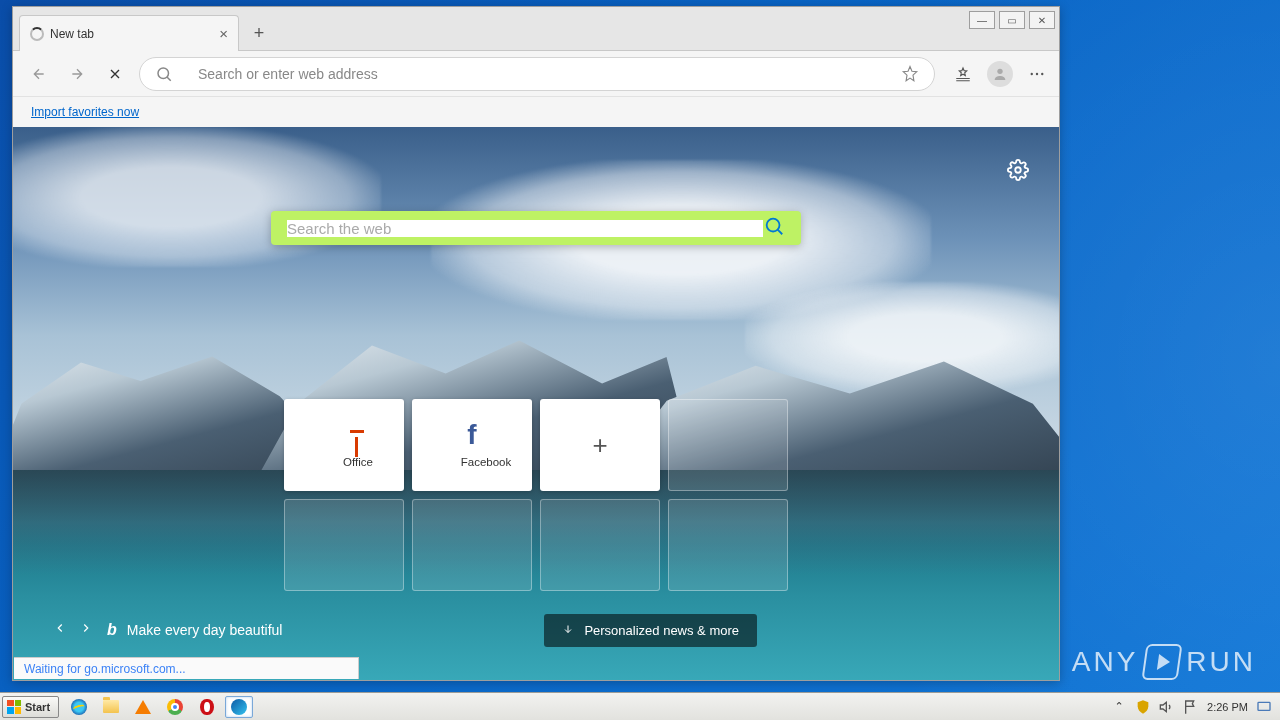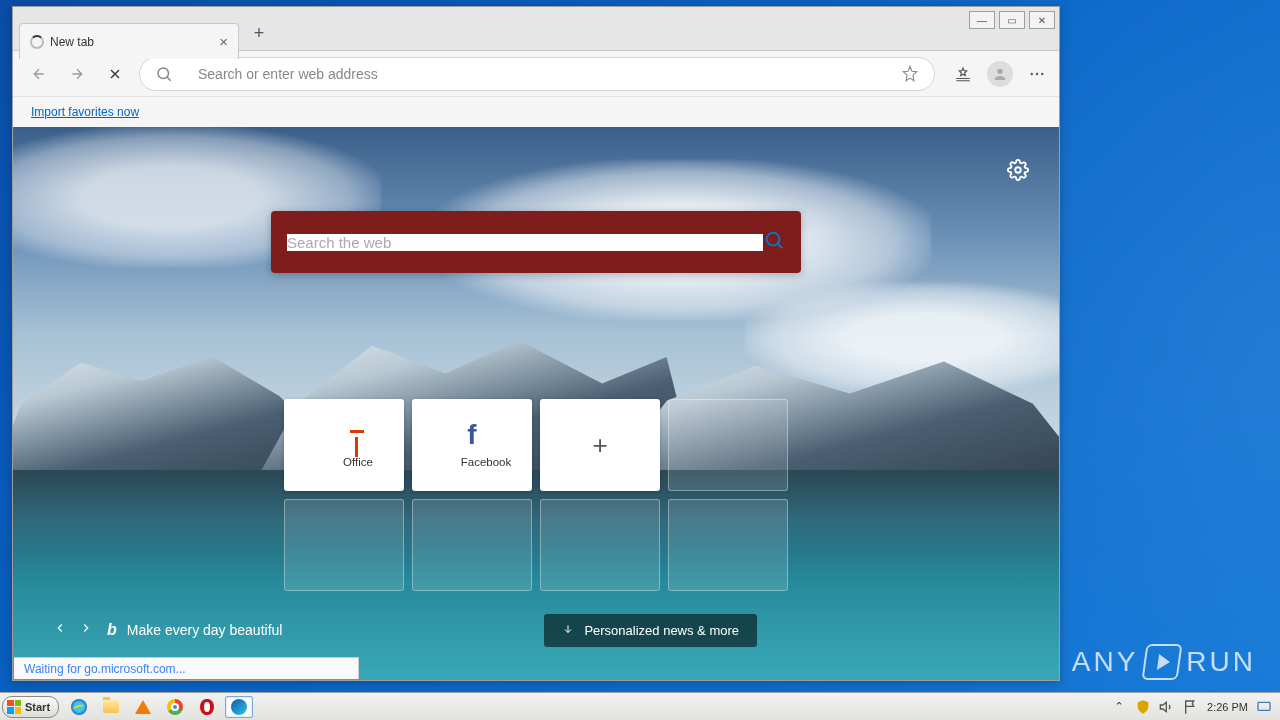--- a/index.html
+++ b/index.html
@@ -1,20 +1,20 @@
 <!DOCTYPE html>
 <html><head>
 <meta charset="utf-8">
 <style>
 * { margin: 0; padding: 0; box-sizing: border-box; font-family: "Segoe UI", Arial, sans-serif; }
 body { width: 1280px; height: 720px; overflow: hidden; background: linear-gradient(135deg, #0a4da8 0%, #0863c4 40%, #1278d8 100%); position: relative; }
 .desktop-rays { position: absolute; inset: 0; background: radial-gradient(ellipse 800px 900px at 100% 50%, rgba(255,255,255,0.08), transparent 60%); pointer-events:none;}
 .browser-window { position: absolute; left: 12px; top: 6px; width: 1048px; height: 675px; background: #fff; border: 1px solid #9e9e9e; box-shadow: 0 2px 10px rgba(0,0,0,0.25); display: flex; flex-direction: column; }
 .titlebar { height: 44px; background: #e6e6e6; display: flex; align-items: stretch; border-bottom: 1px solid #c8c8c8; position: relative; }
-.tab { margin-left: 6px; margin-top: 16px; height: 36px; width: 220px; background: #f5f5f5; border: 1px solid #c8c8c8; border-bottom: none; border-radius: 4px 4px 0 0; display: flex; align-items: center; padding: 0 10px; font-size: 12px; color: #333; gap: 6px; position: relative; }
+.tab { margin-left: 6px; margin-top: 8px; height: 36px; width: 220px; background: #f5f5f5; border: 1px solid #c8c8c8; border-bottom: none; border-radius: 4px 4px 0 0; display: flex; align-items: center; padding: 0 10px; font-size: 12px; color: #333; gap: 6px; position: relative; }
 .tab .spinner { width: 14px; height: 14px; border: 2px solid #bbb; border-top-color: #333; border-radius: 50%; }
 .tab-close { margin-left: auto; color: #666; font-size: 15px; line-height: 1; cursor: pointer; }
 .new-tab-btn { width: 28px; display: flex; align-items: center; justify-content: center; margin-top: 10px; margin-left: 6px; color: #555; font-size: 18px; cursor: pointer; }
 .window-controls { position: absolute; right: 4px; top: 4px; display: flex; gap: 4px; }
 .wc { width: 26px; height: 18px; border: 1px solid #9e9e9e; background: #f3f3f3; display:flex; align-items:center; justify-content:center; font-size:10px; color:#555; cursor:pointer;}
 .toolbar { height: 46px; background: #f5f5f5; display: flex; align-items: center; padding: 0 12px; gap: 10px; border-bottom: 1px solid #e2e2e2; }
 .nav-btn { width: 28px; height: 28px; display: flex; align-items: center; justify-content: center; color: #999; cursor: pointer; }
 .nav-btn.active { color: #333; }
 .nav-btn svg { width: 16px; height: 16px; }
 .omnibox { flex: 1; height: 34px; background: #fff; border: 1px solid #d4d4d4; border-radius: 17px; display: flex; align-items: center; padding: 0 14px; gap: 24px; }
@@ -35,21 +35,21 @@
 .c3 { width: 360px; height: 110px; left: 70%; top: 28%; opacity:0.8;}
 .mountains { position:absolute; left:0; right:0; top:38%; height:30%; }
 .mtn { position:absolute; bottom:0; background: linear-gradient(165deg, #e8eef3 0%, #b8c8d3 25%, #4a5f72 55%, #2a3845 100%); }
 .mtn.m1 { left:-3%; width:38%; height:92%; clip-path: polygon(0 100%, 10% 35%, 25% 8%, 40% 20%, 58% 4%, 75% 30%, 100% 100%);}
 .mtn.m2 { left:22%; width:44%; height:100%; clip-path: polygon(0 100%, 12% 40%, 28% 5%, 44% 22%, 60% 2%, 78% 28%, 92% 12%, 100% 100%);}
 .mtn.m3 { left:55%; width:50%; height:88%; clip-path: polygon(0 100%, 15% 30%, 32% 6%, 50% 25%, 68% 3%, 85% 32%, 100% 100%);}
 .water { position:absolute; left:0; right:0; top:62%; bottom:0; background: linear-gradient(180deg, #2a5f6e 0%, #1f7a8c 35%, #2a8fa0 60%, #38a8b8 100%);}
 .water::before { content:''; position:absolute; inset:0; background: linear-gradient(180deg, rgba(42,56,69,0.6) 0%, rgba(74,95,114,0.35) 25%, transparent 50%);}
 .gear-top { position: absolute; right: 30px; top: 32px; color: #fff; cursor: pointer; z-index:5;}
 .gear-top svg { width: 22px; height: 22px; }
-.center-search { position: absolute; left: 50%; top: 84px; transform: translateX(-50%); width: 530px; height: 62px; background: #7f1d1d; border-radius: 4px; box-shadow: 0 2px 8px rgba(0,0,0,0.25); display: flex; align-items: center; padding: 0 16px; z-index:5;}
+.center-search { position: absolute; left: 50%; top: 84px; transform: translateX(-50%); width: 530px; height: 34px; background: #bef264; border-radius: 4px; box-shadow: 0 2px 8px rgba(0,0,0,0.25); display: flex; align-items: center; padding: 0 16px; z-index:5;}
 .center-search input { border: none; outline: none; flex: 1; font-size: 15px; color: #333; }
 .center-search input::placeholder { color: #aaa; }
 .center-search .srch { color: #0078d4; }
 .center-search .srch svg { width: 22px; height: 22px; }
 .tiles { position: absolute; left: 50%; top: 272px; transform: translateX(-50%); display: grid; grid-template-columns: repeat(4, 120px); grid-template-rows: 92px 92px; gap: 8px; z-index:5;}
 .tile { background: #fff; border-radius: 3px; display: flex; flex-direction: column; align-items: center; justify-content: center; gap: 8px; cursor: pointer; box-shadow: 0 1px 4px rgba(0,0,0,0.2);}
 .tile.ghost { background: rgba(255,255,255,0.12); border: 1px solid rgba(255,255,255,0.35); box-shadow:none;}
 .tile-label { font-size: 11.5px; color: #333; margin-left: 28px; }
 .tile-icon { width: 26px; height: 26px; display:flex; align-items:center; justify-content:center;}
 .office-icon { color:#d83b01; font-size:24px; font-weight:bold; position:relative;}
@@ -61,21 +61,21 @@
 .bb-nav { display: flex; gap: 12px; align-items: center; }
 .bb-nav svg { width: 14px; height: 14px; }
 .bing-b { margin-left: 14px; margin-right: 10px; font-weight: bold; font-style: italic; font-size:16px;}
 .tagline { font-size: 14px; }
 .news-btn { margin: 0 auto; background: rgba(0,0,0,0.55); padding: 9px 18px; border-radius: 3px; display: flex; align-items: center; gap: 10px; font-size: 13px; cursor: pointer; }
 .status-bar { position: absolute; left: 1px; bottom: 1px; height: 22px; width: 345px; background: #fafafa; border-top: 1px solid #ccc; border-right:1px solid #ccc; font-size: 12px; color: #3b82f6; display: flex; align-items: center; padding: 0 10px; z-index:6;}
 .watermark { position: absolute; right: 24px; bottom: 40px; color: rgba(255,255,255,0.75); font-size: 28px; font-weight: 300; letter-spacing: 3px; display:flex; align-items:center; gap:6px; pointer-events:none;}
 .watermark-play { width:36px; height:36px; border:2px solid rgba(255,255,255,0.75); border-radius:6px; transform: skewX(-8deg); display:flex; align-items:center; justify-content:center;}
 .watermark-play::before { content:''; border-left:12px solid rgba(255,255,255,0.75); border-top:8px solid transparent; border-bottom:8px solid transparent; margin-left:3px;}
 .taskbar { position: absolute; left: 0; right: 0; bottom: 0; height: 28px; background: linear-gradient(180deg, #f2f2f0 0%, #e2e2de 100%); border-top: 1px solid #9c9c98; display: flex; align-items: center; padding: 0 2px; }
-.start-btn { height: 22px; padding: 0 8px 0 4px; border: 1px solid #888; background: linear-gradient(180deg,#fafaf8,#dcdcD8); border-radius: 10px; display: flex; align-items: center; gap: 4px; font-size: 11px; font-weight: bold; color: #333; cursor: pointer; }
+.start-btn { height: 22px; padding: 0 8px 0 4px; border: 1px solid #888; background: linear-gradient(180deg,#fafaf8,#dcdcD8); border-radius: 2px; display: flex; align-items: center; gap: 4px; font-size: 11px; font-weight: bold; color: #333; cursor: pointer; }
 .win-orb { width:14px; height:14px; display:grid; grid-template: 1fr 1fr / 1fr 1fr; gap:1px;}
 .win-orb span:nth-child(1){background:#f25022;} .win-orb span:nth-child(2){background:#7fba00;} .win-orb span:nth-child(3){background:#00a4ef;} .win-orb span:nth-child(4){background:#ffb900;}
 .tb-items { display: flex; gap: 4px; margin-left: 6px; }
 .tb-item { width: 28px; height: 22px; border: 1px solid transparent; display: flex; align-items: center; justify-content: center; cursor: pointer; border-radius:2px;}
 .tb-item.active { background: #fff; border: 1px solid #7aa8d8; box-shadow: inset 0 0 3px rgba(0,100,200,0.3);}
 .systray { margin-left: auto; display: flex; align-items: center; gap: 8px; padding-right: 6px; font-size: 11px; color: #333; }
 .systray .sicon { width: 16px; height: 16px; display:flex; align-items:center; justify-content:center; cursor:pointer;}
 .chrome-icon { width:16px; height:16px; border-radius:50%; background: conic-gradient(#ea4335 0 120deg, #4caf50 120deg 240deg, #fbbc05 240deg 360deg); position:relative;}
 .chrome-icon::after{content:'';position:absolute;inset:4px;background:#4285f4;border-radius:50%;border:2px solid #fff;}
 .opera-icon{width:14px;height:16px;border-radius:50%/55%;background:#cc0f16;position:relative;}

